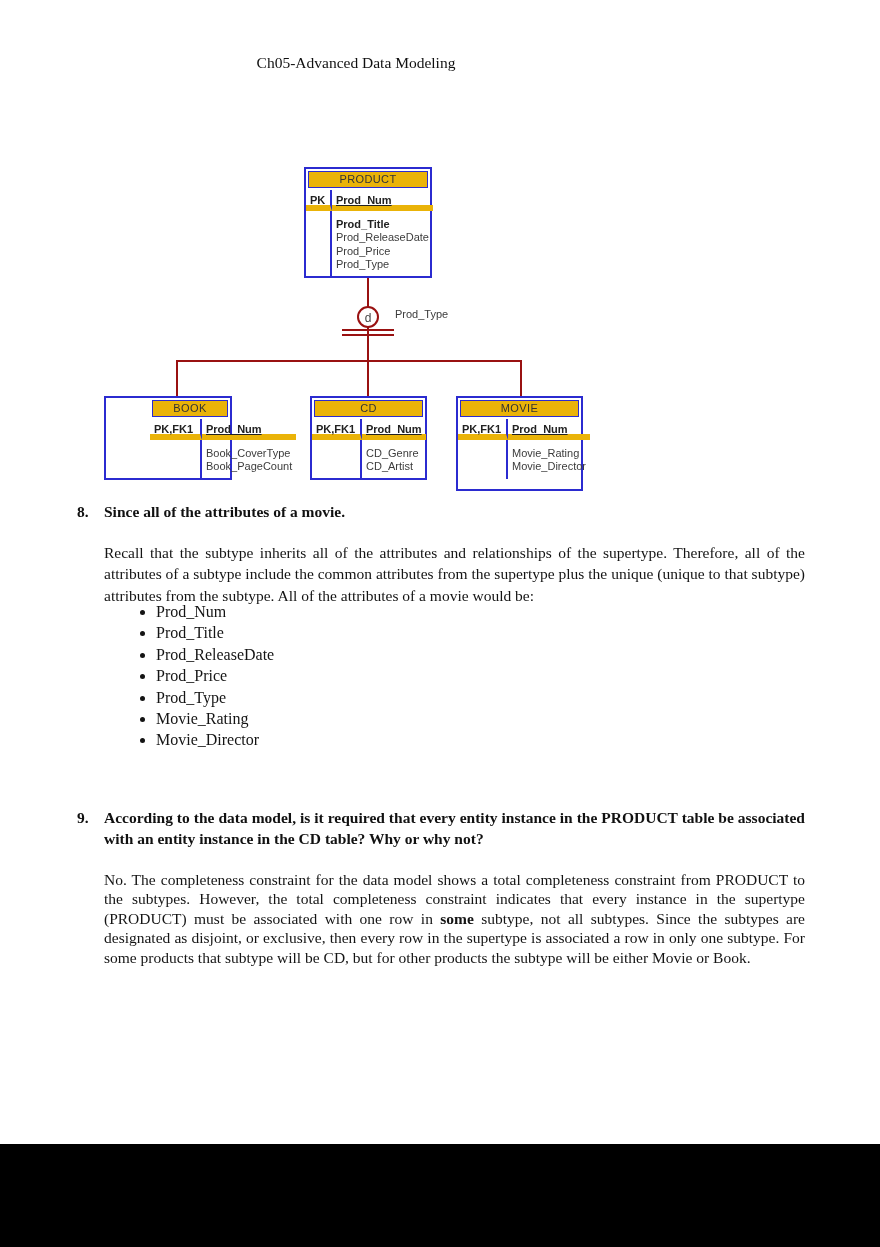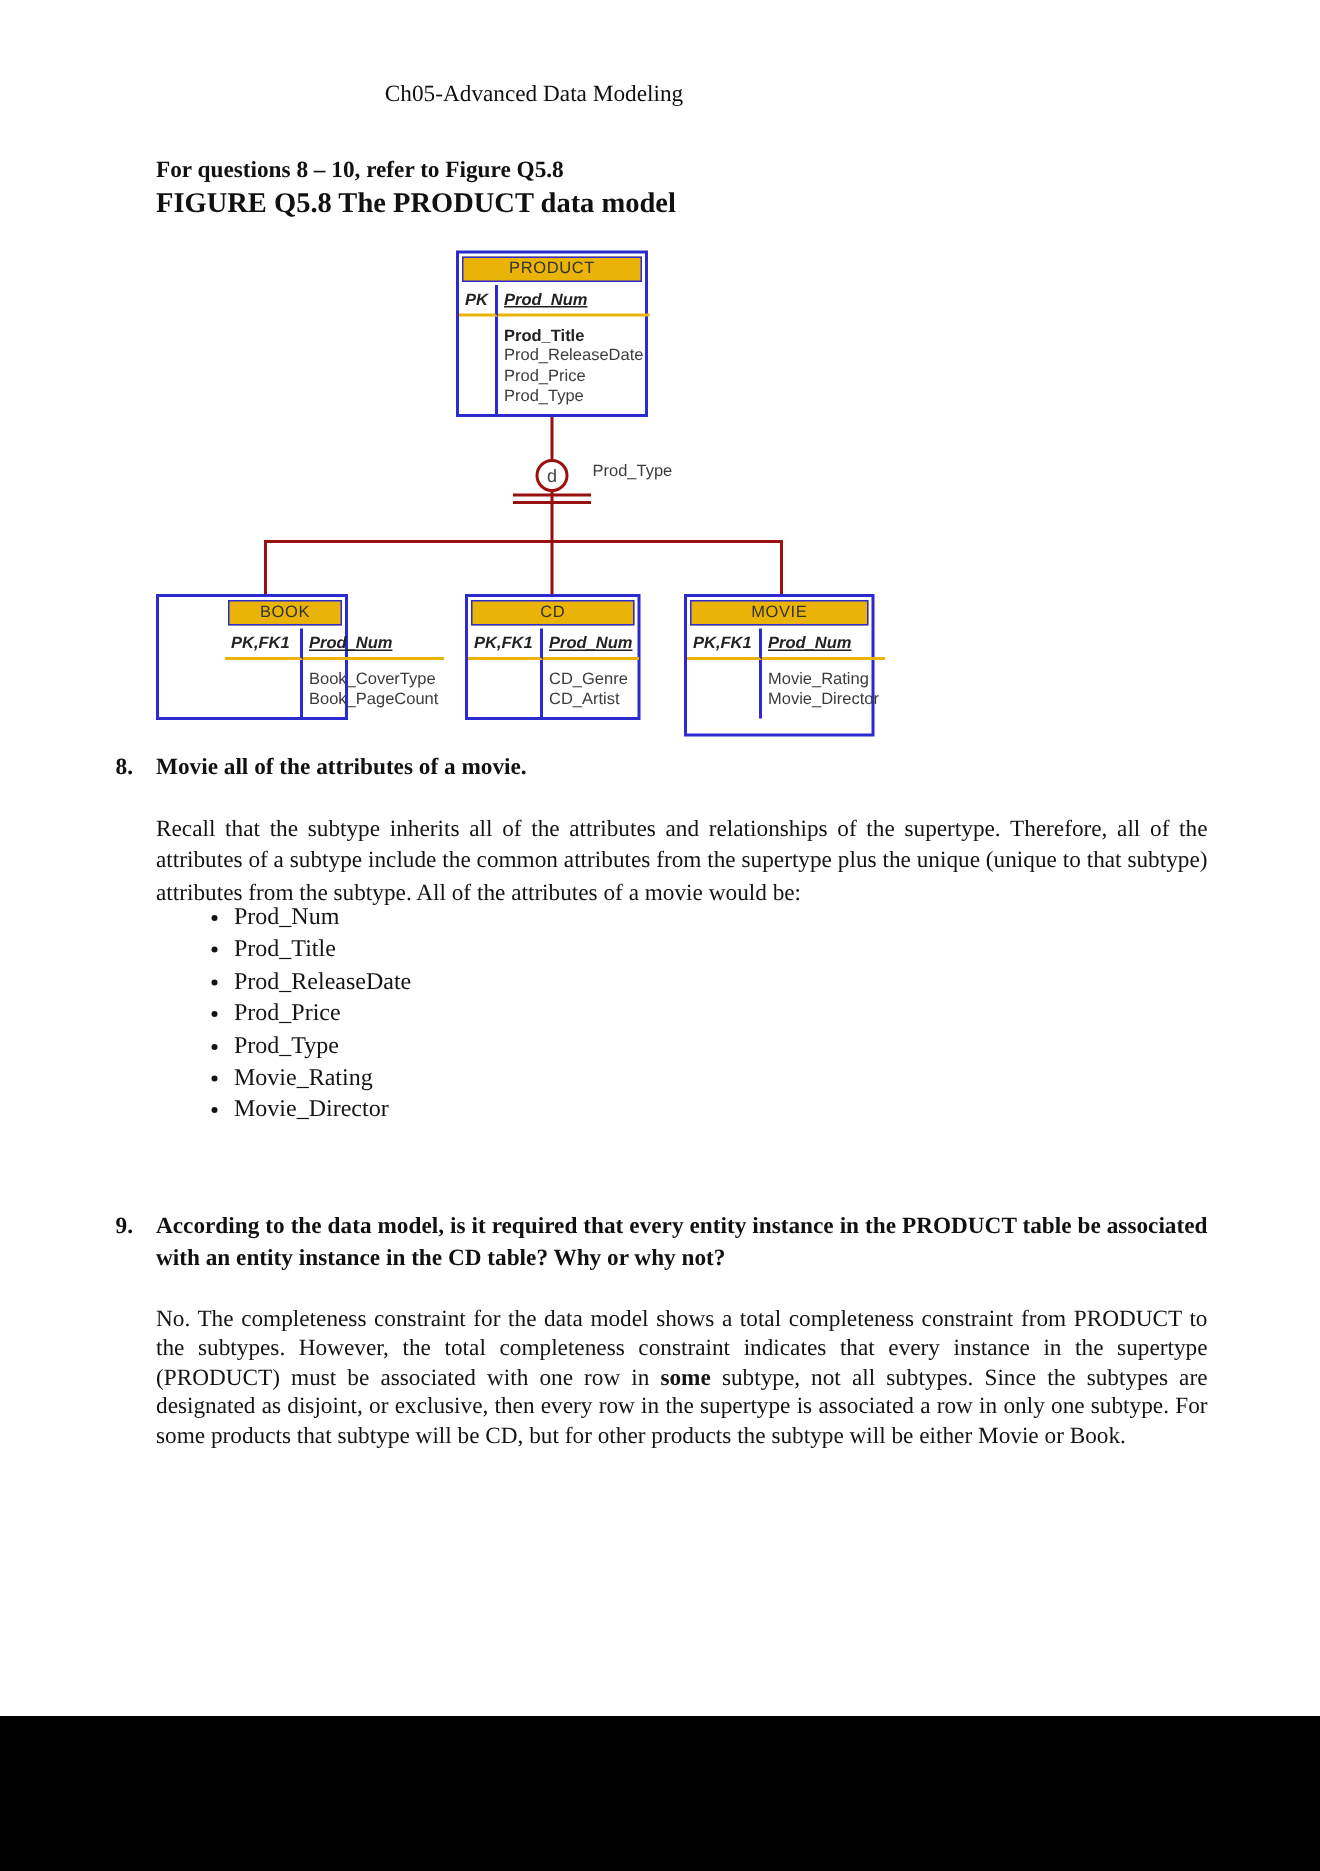--- a/index.html
+++ b/index.html
@@ -51,41 +51,37 @@
     box-sizing:border-box;
   }
   .entity-header {
     margin:2px; border:1px solid #2b2bd0; background:#eab308;
     text-align:center; height:15px; line-height:15px; color:#333;
     letter-spacing:0.4px;
   }
   .entity-body { display:grid; }
   .cell { box-sizing:border-box; padding:0 4px; }
   .key-cell { border-right:2px solid #2b2bd0; font-weight:bold; color:#222; }
-  .pk-row-cell { border-bottom:2px solid #eab308; height:21px; line-height:21px;font-style:italic; }
+  .pk-row-cell { border-bottom:6px solid #eab308; height:21px; line-height:21px; }
   .pk-attr { font-weight:bold; text-decoration:underline; color:#222; }
   .attrs-cell { padding-top:7px; padding-bottom:5px; }
   .attr-line { display:block; line-height:13.4px; white-space:nowrap; }
   .attr-line.bold { font-weight:bold; color:#222; }
   .disjoint-label {
     position:absolute; left:395px; top:308px;
     font-family:"Liberation Sans", sans-serif; font-size:11px; color:#3c3c3c;
   }
 </style>
 </head>
 <body>
 
 <div class="page">
 
   <div class="doc-header">Ch05-Advanced Data Modeling</div>
 
-  <div class="intro">
-    <div class="intro-line1">For questions 8 – 10, refer to Figure Q5.8</div>
-    <div class="figure-title">FIGURE Q5.8 The PRODUCT data model</div>
-  </div>
 
   <div class="diagram">
 
     <svg width="880" height="500">
       <g stroke="#991111" stroke-width="2" fill="none">
         <line x1="368" y1="278" x2="368" y2="307"></line>
         <line x1="368" y1="327" x2="368" y2="361"></line>
         <line x1="342" y1="330" x2="394" y2="330"></line>
         <line x1="342" y1="335" x2="394" y2="335"></line>
         <line x1="177" y1="361" x2="521" y2="361"></line>
@@ -149,21 +145,21 @@
         <div class="cell attrs-cell">
           <span class="attr-line">Movie_Rating</span>
           <span class="attr-line">Movie_Director</span>
         </div>
       </div>
     </div>
   </div>
 
   <div class="qblock q8">
     <div class="qnum">8.</div>
-    <div class="qtext">Movie all of the attributes of a movie.</div>
+    <div class="qtext">Since all of the attributes of a movie.</div>
   </div>
 
   <div class="answer a8">Recall that the subtype inherits all of the attributes and relationships of the supertype.  Therefore, all of the attributes of a subtype include the common attributes from the supertype plus the unique (unique to that subtype) attributes from the subtype.  All of the attributes of a movie would be:</div>
 
   <ul class="bullets">
     <li>Prod_Num</li>
     <li>Prod_Title</li>
     <li>Prod_ReleaseDate</li>
     <li>Prod_Price</li>
     <li>Prod_Type</li>

